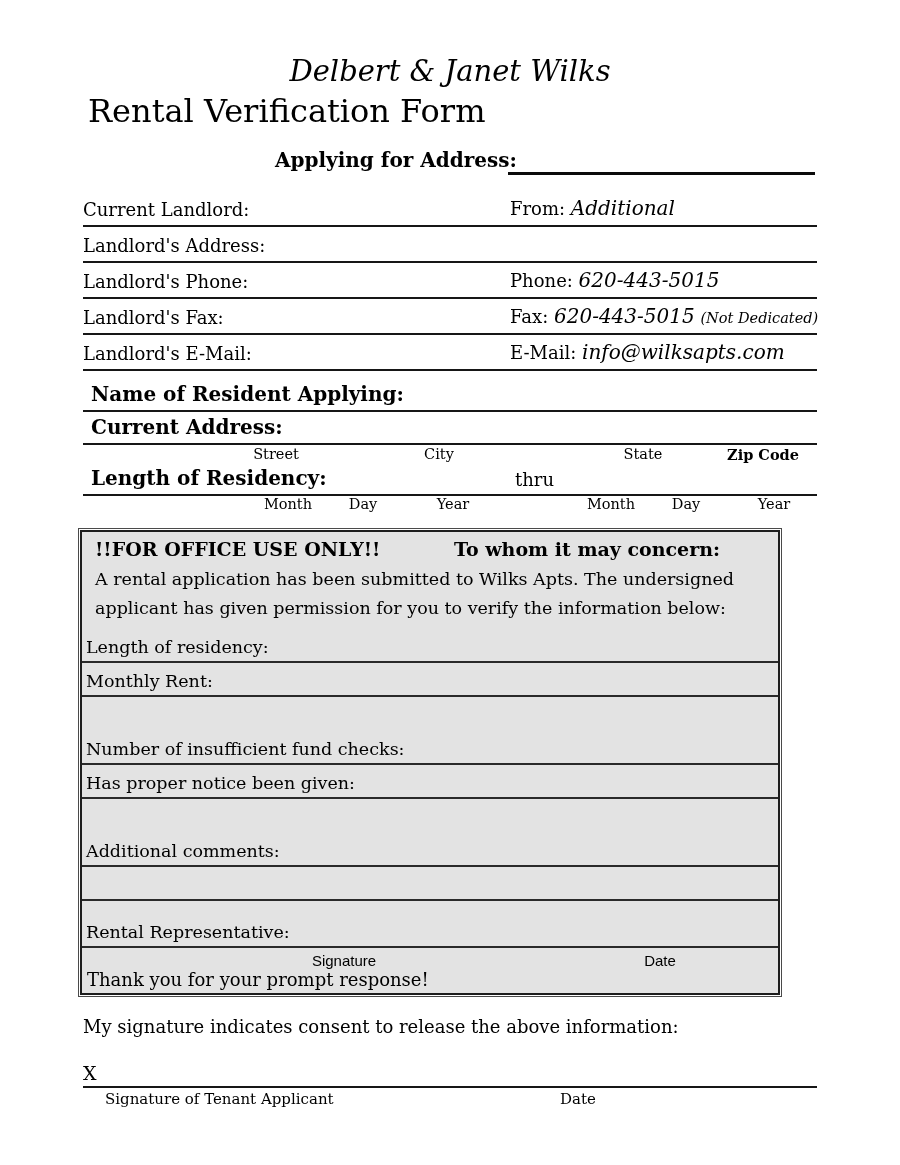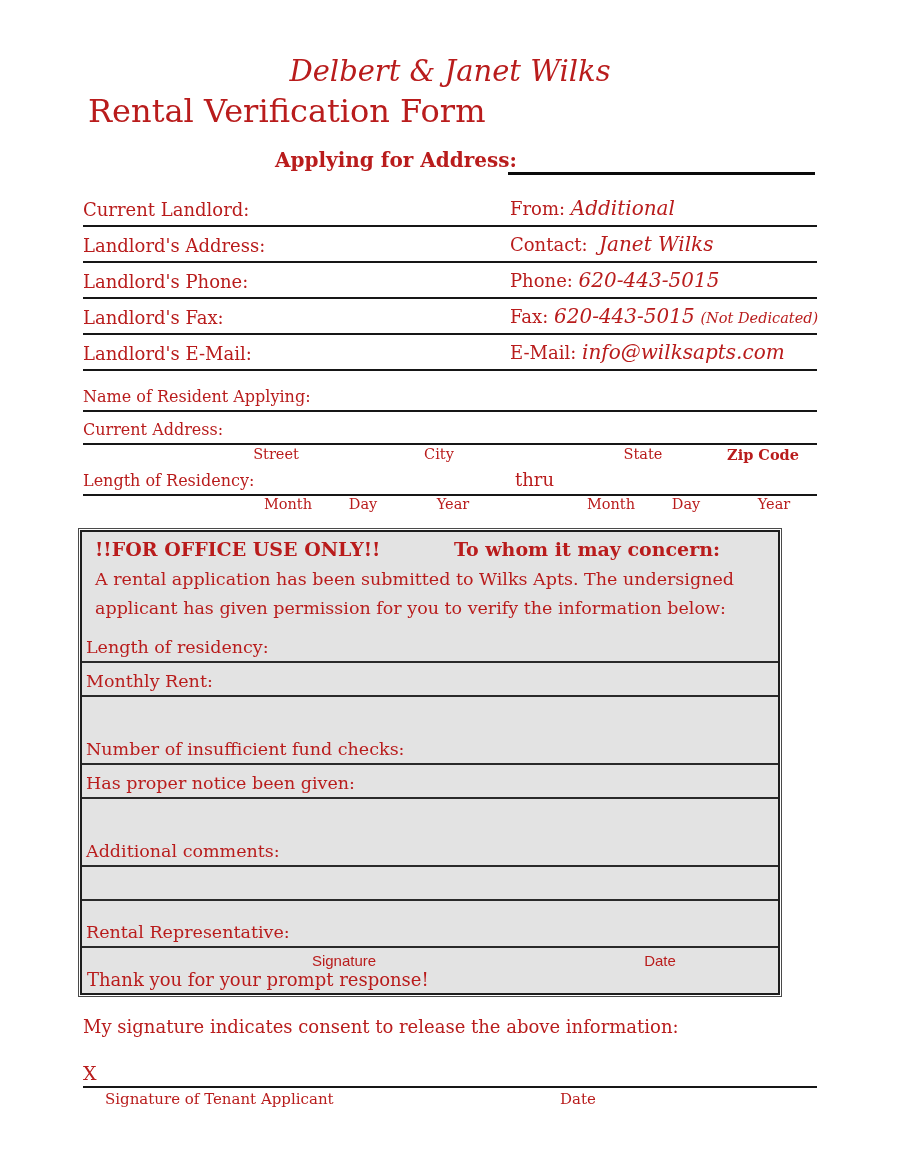--- a/index.html
+++ b/index.html
@@ -2,21 +2,21 @@
 <html><head>
 <meta charset="utf-8">
 <style>
   html, body { margin: 0; padding: 0; background: #ffffff; }
   .page {
     position: relative;
     width: 900px;
     height: 1165px;
     background: #ffffff;
     font-family: "DejaVu Serif", serif;
-    color: #b91c1c;
+    color: #000000;
     overflow: hidden;
   }
   
   .owner-line {
     position: absolute; top: 54px; left: 0; width: 900px;
     text-align: center; font-style: italic; font-size: 29px; white-space: nowrap;
   }
   .form-title {
     position: absolute; top: 92px; left: 88px;
     font-size: 32px; white-space: nowrap;
@@ -32,21 +32,21 @@
   
   .landlord-section { position: absolute; top: 191px; left: 83px; width: 734px; }
   .l-row { position: relative; height: 34px; border-bottom: 2px solid #161616; }
   .l-left { position: absolute; left: 0; bottom: 5px; font-size: 18px; white-space: nowrap; }
   .l-fill { position: absolute; left: 190px; width: 230px; top: 2px; bottom: 0; }
   .l-right { position: absolute; left: 427px; bottom: 5px; font-size: 18px; white-space: nowrap; }
   .l-val { font-style: italic; font-size: 20px; }
   .l-note { font-style: italic; font-size: 14.5px; }
   
   .field-line { position: absolute; left: 83px; width: 734px; border-bottom: 2px solid #161616; }
-  .fl-label { position: absolute; left: 0; bottom: 4px; font-size: 16px; white-space: nowrap; }
+  .fl-label { position: absolute; left: 8px; bottom: 4px; font-size: 20px; white-space: nowrap; font-weight: bold; }
   .fl-fill { position: absolute; top: 0; bottom: 0; }
   .sublabel-row { position: absolute; left: 83px; width: 734px; height: 18px; }
   .sublabel { position: absolute; top: 0; transform: translateX(-50%); font-size: 14.5px; white-space: nowrap; }
   .thru-label { position: absolute; left: 432px; bottom: 4px; font-size: 18px; }
   
   .office-box {
     position: absolute; top: 528px; left: 78px; width: 704px;
     border: 1px solid #4a4a4a; padding: 1px; background: #ffffff; box-sizing: border-box;
   }
   .office-inner {
@@ -79,21 +79,20 @@
 
   <div class="landlord-section">
     <div class="l-row">
       <span class="l-left">Current Landlord:</span>
       <span class="l-fill"></span>
       <span class="l-right"><span>From:</span> <span class="l-val">Additional</span></span>
     </div>
     <div class="l-row">
       <span class="l-left">Landlord's Address:</span>
       <span class="l-fill"></span>
-      <span class="l-right"><span>Contact:</span>&nbsp; <span class="l-val">Janet Wilks</span></span>
     </div>
     <div class="l-row">
       <span class="l-left">Landlord's Phone:</span>
       <span class="l-fill"></span>
       <span class="l-right"><span>Phone:</span> <span class="l-val">620-443-5015</span></span>
     </div>
     <div class="l-row">
       <span class="l-left">Landlord's Fax:</span>
       <span class="l-fill"></span>
       <span class="l-right"><span>Fax:</span> <span class="l-val">620-443-5015</span> <span class="l-note">(Not Dedicated)</span></span>

